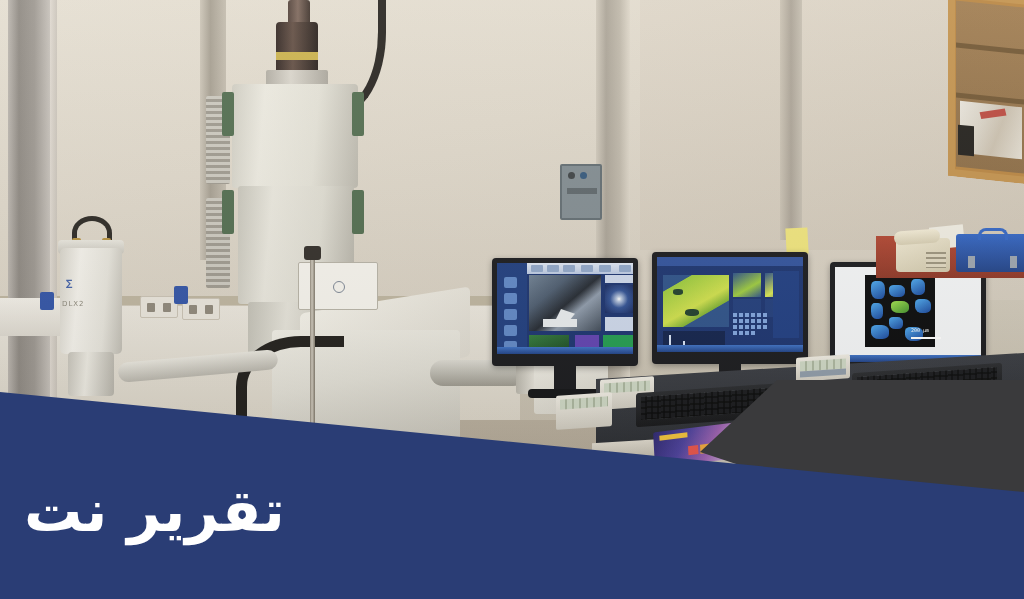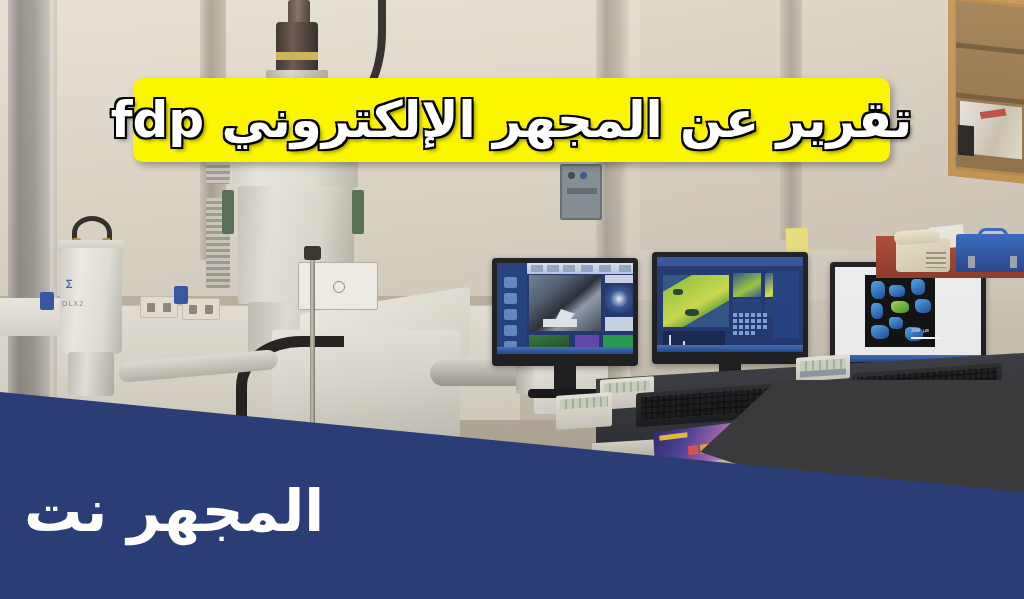--- a/index.html
+++ b/index.html
@@ -703,21 +703,18 @@
       <div class="hdr"></div>
       <div class="bar" style="left:34px; width:10px; background:#e8534a;"></div>
       <div class="bar" style="left:46px; width:10px; background:#f0a83a;"></div>
       <div class="bar" style="left:58px; width:10px; background:#4ac0a8;"></div>
       <div class="bar" style="left:70px; width:10px; background:#6fd04a;"></div>
     </div>
 
     <div class="photo-grade"></div>
   </div>
 
-  <div class="title-banner">
-    <span class="title-text">تقرير عن المجهر الإلكتروني pdf</span>
-  </div>
 
   <div class="dark-wedge"></div>
   <div class="brand-band"></div>
-  <div class="brand-text">المجهر نت</div>
+  <div class="brand-text">تقرير نت</div>
 
 </div>
 
 </body></html>

